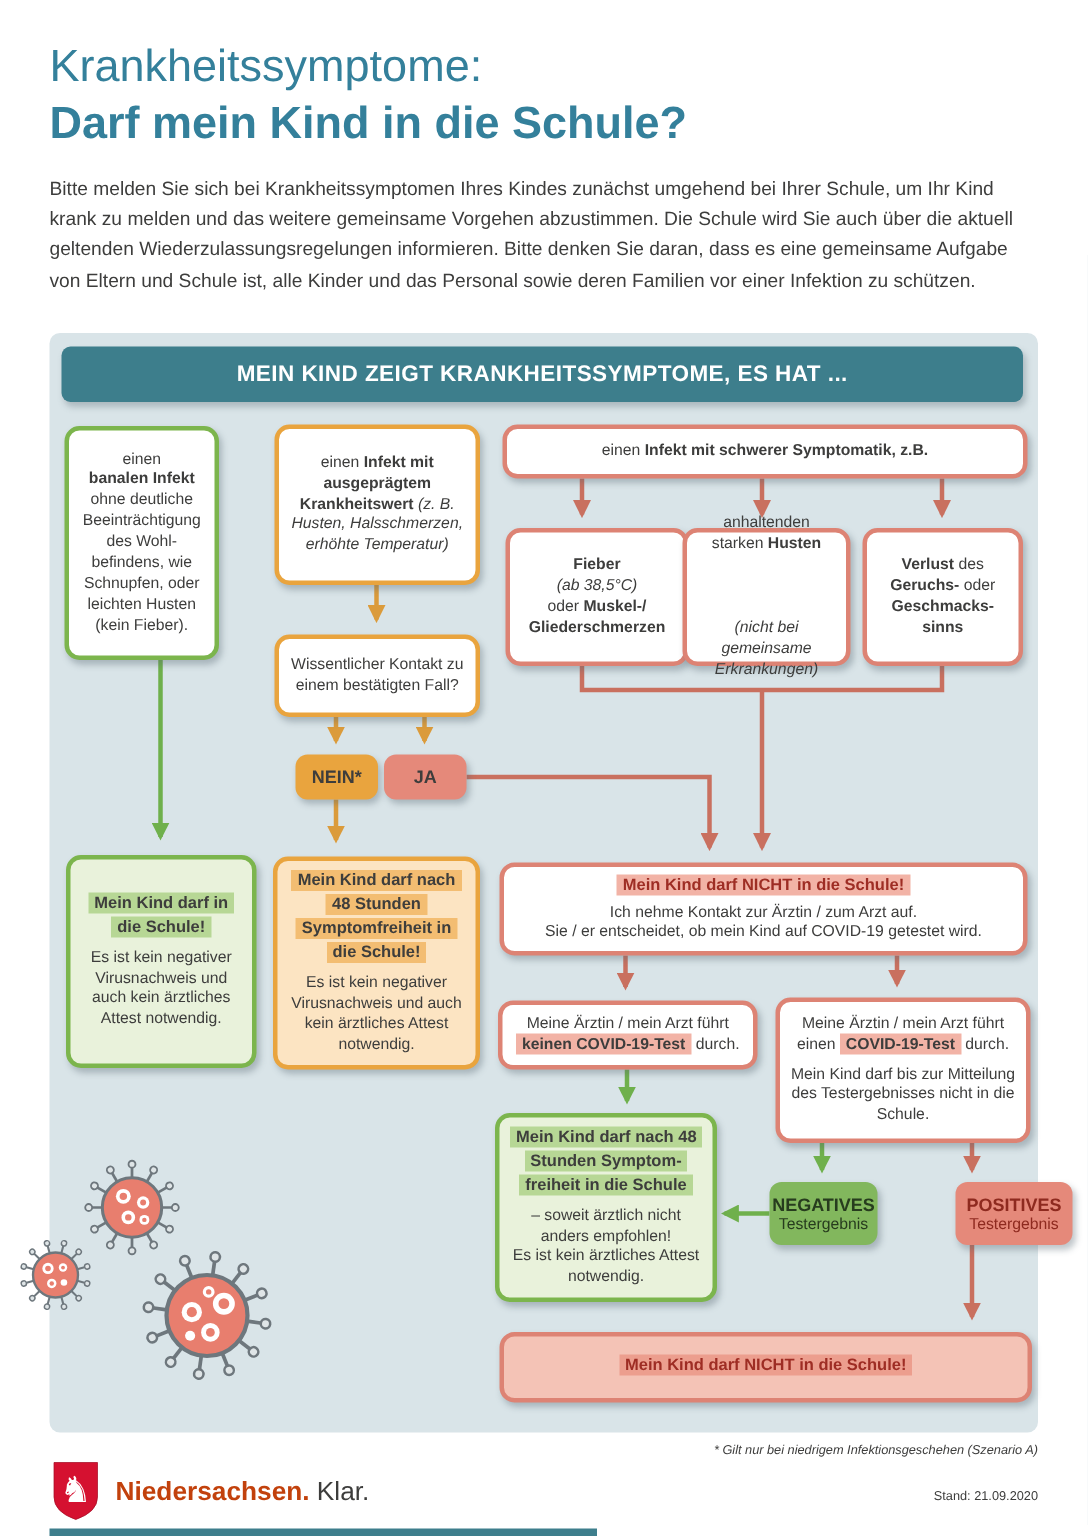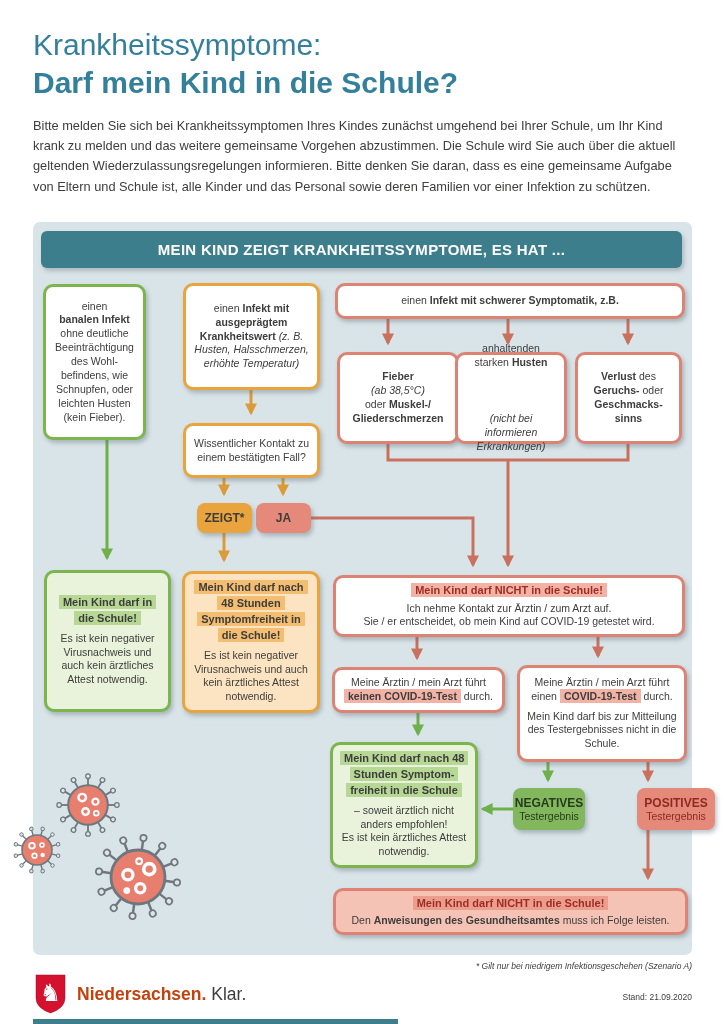--- a/index.html
+++ b/index.html
@@ -323,41 +323,41 @@
         <span>oder</span>
         <span class="bt">Muskel-/ Glieder­schmerzen</span>
       </div>
     </div>
 
     <div class="box b-red" style="left:422px;top:130px;width:112px;height:92px;gap:42px;">
       <div>
         <span>anhaltenden starken</span>
         <span class="bt">Husten</span>
       </div>
-      <span class="it">(nicht bei informieren Erkrankungen)</span>
+      <span class="it">(nicht bei gemeinsame Erkrankungen)</span>
     </div>
 
     <div class="box b-red" style="left:542px;top:130px;width:107px;height:92px;">
       <div>
         <span class="bt">Verlust</span>
         <span>des</span>
       </div>
       <div>
         <span class="bt">Geruchs-</span>
         <span>oder</span>
         <span class="bt">Geschmacks­sinns</span>
       </div>
     </div>
 
     <div class="box b-orange" style="left:150px;top:201px;width:137px;height:55px;padding:5px;">
       <span>Wissentlicher Kontakt zu einem bestätigten Fall?</span>
     </div>
 
     <div class="chip chip-orange" style="left:164px;top:281px;width:55px;height:30px;">
-      <span>ZEIGT*</span>
+      <span>NEIN*</span>
     </div>
     <div class="chip chip-salmon" style="left:223px;top:281px;width:55px;height:30px;">
       <span>JA</span>
     </div>
 
     <div class="box b-green fill-green" style="left:11px;top:348px;width:127px;height:142px;">
       <div class="boxtitle"><span class="hl hl-g">Mein Kind darf in die Schule!</span></div>
       <span>Es ist kein negativer Virusnachweis und auch kein ärztliches Attest notwendig.</span>
     </div>
 
@@ -399,25 +399,20 @@
       <span>NEGATIVES</span>
       <span class="sub">Testergebnis</span>
     </div>
     <div class="chip chip-pos" style="left:604px;top:566px;width:78px;height:42px;">
       <span>POSITIVES</span>
       <span class="sub">Testergebnis</span>
     </div>
 
     <div class="box b-red fill-salmon" style="left:300px;top:666px;width:355px;height:47px;padding:5px;">
       <div class="boxtitle" style="margin-bottom:2px;"><span class="hl hl-s2 rtitle">Mein Kind darf NICHT in die Schule!</span></div>
-      <div>
-        <span>Den</span>
-        <span class="bt">Anweisungen des Gesundheitsamtes</span>
-        <span>muss ich Folge leisten.</span>
-      </div>
     </div>
 
   </div>
 
   <div class="footnote">* Gilt nur bei niedrigem Infektionsgeschehen (Szenario A)</div>
 
   <svg class="logo" width="31" height="40" viewBox="0 0 31 40">
     <path d="M1,1 H30 V24 Q30,34 15.5,39 Q1,34 1,24 Z" fill="#d51130" stroke="#a50e26" stroke-width="0.5"></path>
     <text x="15.5" y="27" text-anchor="middle" font-size="24" fill="#ffffff" font-family="DejaVu Sans, sans-serif">♞</text>
   </svg>

